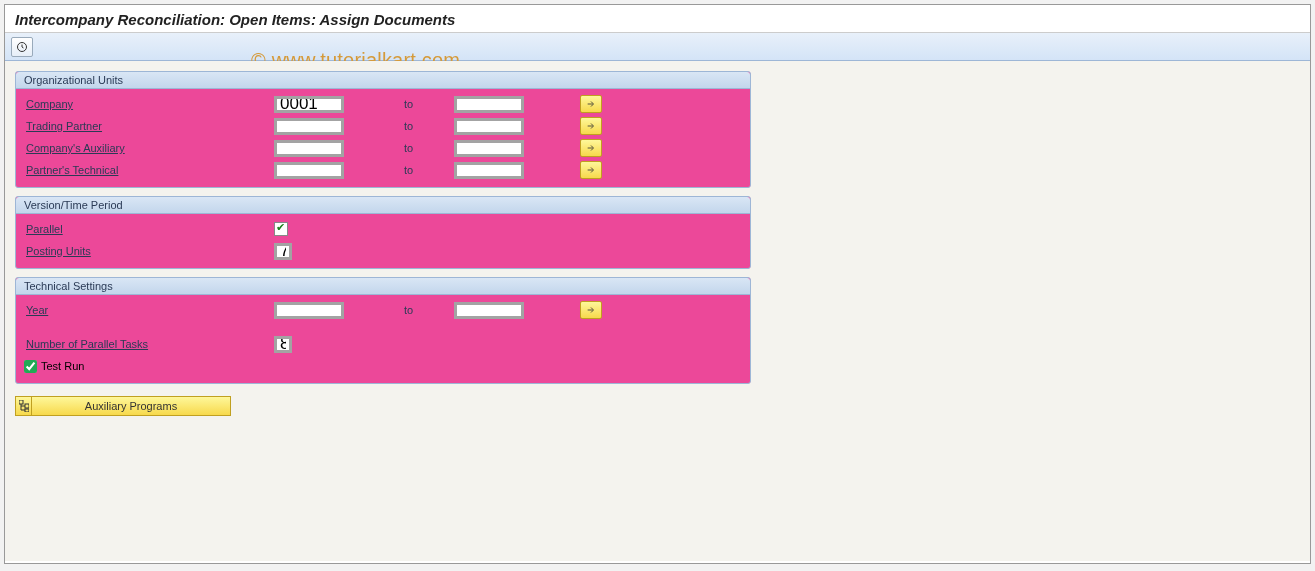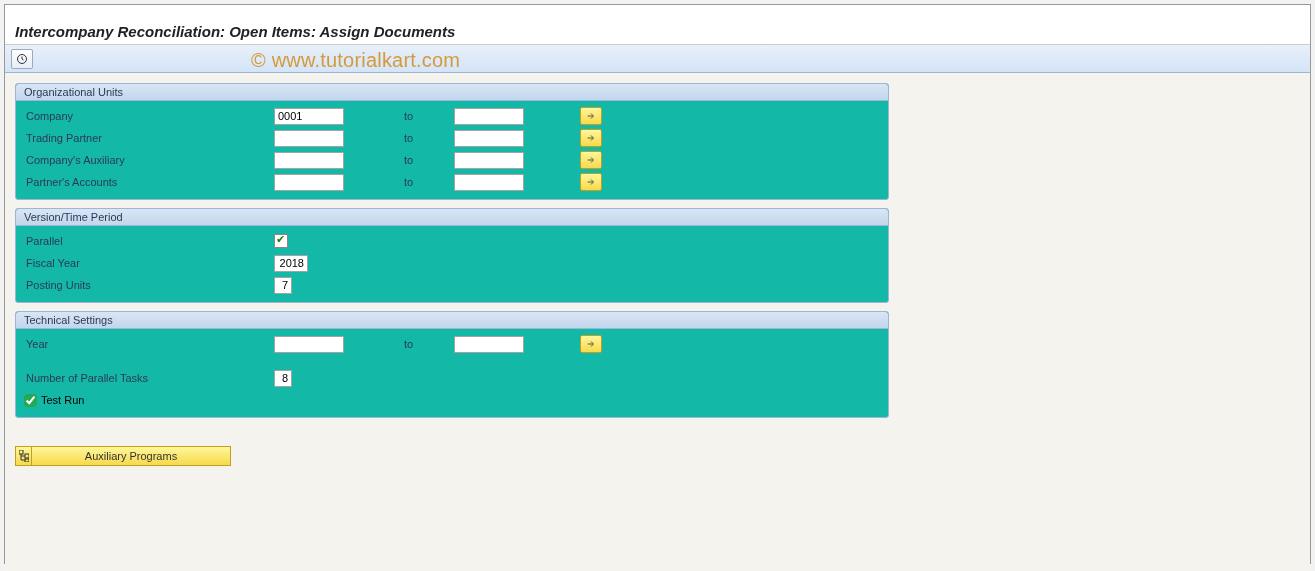--- a/index.html
+++ b/index.html
@@ -19,21 +19,20 @@
     height: 560px;
     position: relative;
   }
   .title-bar {
     font-style: italic;
     font-weight: bold;
     font-size: 15px;
     padding: 6px 10px 4px 10px;
     border-bottom: 1px solid #ccc;
     color: #222;
-    margin-top: 12px;
   }
   .toolbar {
     background: linear-gradient(#e8f0fa, #d4e4f7);
     border-bottom: 1px solid #9db6d6;
     height: 28px;
     display: flex;
     align-items: center;
     padding: 0 6px;
   }
   .tool-btn {
@@ -50,24 +49,24 @@
   }
   .tool-btn svg { width: 12px; height: 12px; }
   .content {
     padding: 10px;
     background: #f4f3ee;
     height: calc(100% - 58px);
     position: relative;
   }
   .group {
     border: 1px solid #9db6d6;
-    background: #14b8a6;
+    background: #ec4899;
     border-radius: 3px;
     margin-bottom: 8px;
-    width: 874px;
+    width: 736px;
   }
   .group-title {
     background: linear-gradient(#d9e6f5, #c3d6ec);
     border-bottom: 1px solid #9db6d6;
     padding: 2px 8px;
     font-size: 11px;
     color: #2a3a55;
     border-radius: 3px 3px 0 0;
   }
   .group-body {
@@ -75,26 +74,27 @@
   }
   .row {
     display: flex;
     align-items: center;
     height: 22px;
   }
   .label {
     width: 250px;
     color: #2a3a55;
     padding-left: 2px;
+    text-decoration: underline;
   }
   .input {
     height: 17px;
-    border: 1px solid #a3a3a3;
+    border: 3px solid #a3a3a3;
     background: #fff;
-    font-size: 11px;
+    font-size: 17px;
     padding: 0 3px;
     font-family: inherit;
   }
   .input-sm { width: 70px; }
   .input-xs { width: 32px; text-align: right; }
   .input-md { width: 140px; }
   .to-label {
     width: 110px;
     padding-left: 60px;
     color: #2a3a55;
@@ -127,21 +127,21 @@
   .checkbox-icon.checked::after{
     content:"✔";
     position:absolute;
     top:-2px;left:1px;
     font-size:11px;
     color:#1a7f1a;
   }
   .aux-bar{
     display:flex;
     align-items:center;
-    margin-top:28px;
+    margin-top:12px;
   }
   .tree-btn{
     width:16px;height:20px;
     background:linear-gradient(#fef79a,#f7d94c);
     border:1px solid #c0a020;
     border-right:none;
     display:flex;align-items:center;justify-content:center;
     cursor:pointer;
   }
   .aux-btn{
@@ -214,43 +214,39 @@
           <input class="input input-sm" style="">
           <span class="to-label">to</span>
           <input class="input input-sm" style="">
           <div class="more-btn">
             <svg viewBox="0 0 24 24">
                 <path d="M4 12h12M12 6l6 6-6 6" stroke="#333" stroke-width="2" fill="none"></path>
               </svg>
           </div>
         </div>
         <div class="row">
-          <span class="label">Partner's Accounts</span>
+          <span class="label">Partner's Technical</span>
           <input class="input input-sm" style="">
           <span class="to-label">to</span>
           <input class="input input-sm" style="">
           <div class="more-btn">
             <svg viewBox="0 0 24 24">
                 <path d="M4 12h12M12 6l6 6-6 6" stroke="#333" stroke-width="2" fill="none"></path>
               </svg>
           </div>
         </div>
       </div>
     </div>
 
     <div class="group">
       <div class="group-title">Version/Time Period</div>
       <div class="group-body">
         <div class="row">
           <span class="label">Parallel</span>
           <span class="checkbox-icon checked"></span>
-        </div>
-        <div class="row">
-          <span class="label">Fiscal Year</span>
-          <input class="input input-xs" style="width: 34px;" value="2018">
         </div>
         <div class="row">
           <span class="label">Posting Units</span>
           <input class="input input-xs" style="width: 18px;" value="7">
         </div>
       </div>
     </div>
 
     <div class="group">
       <div class="group-title">Technical Settings</div>

